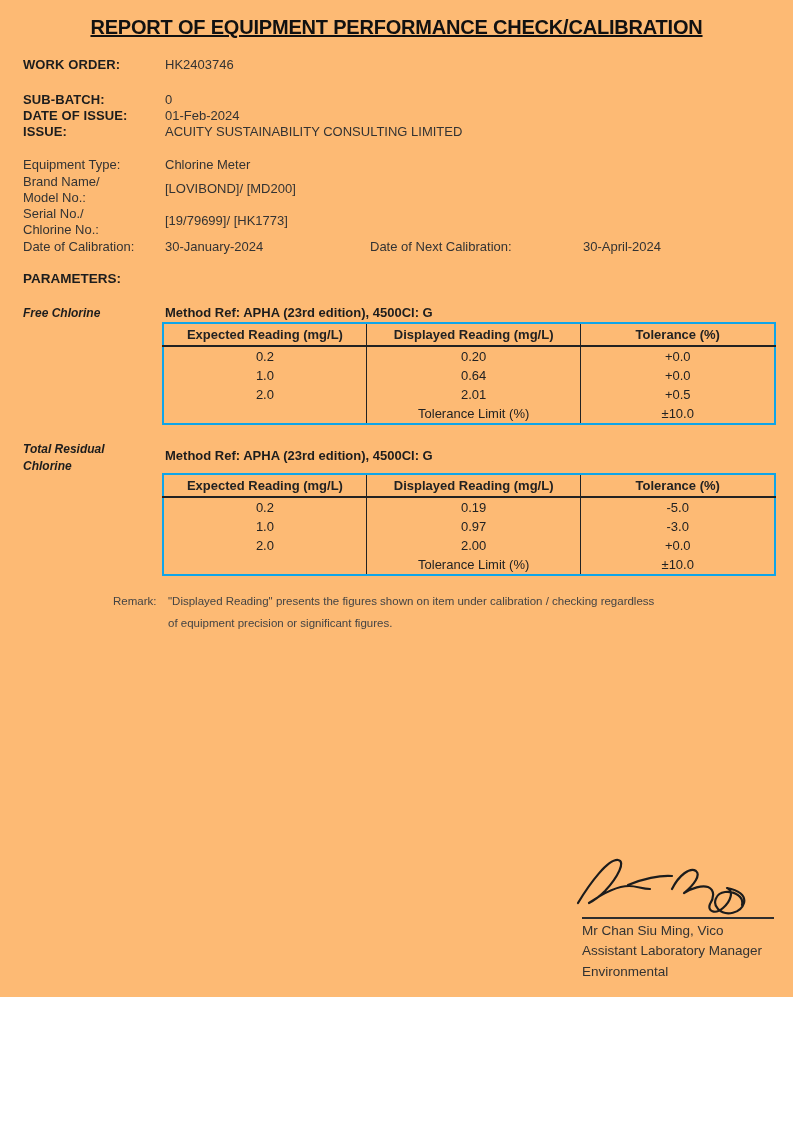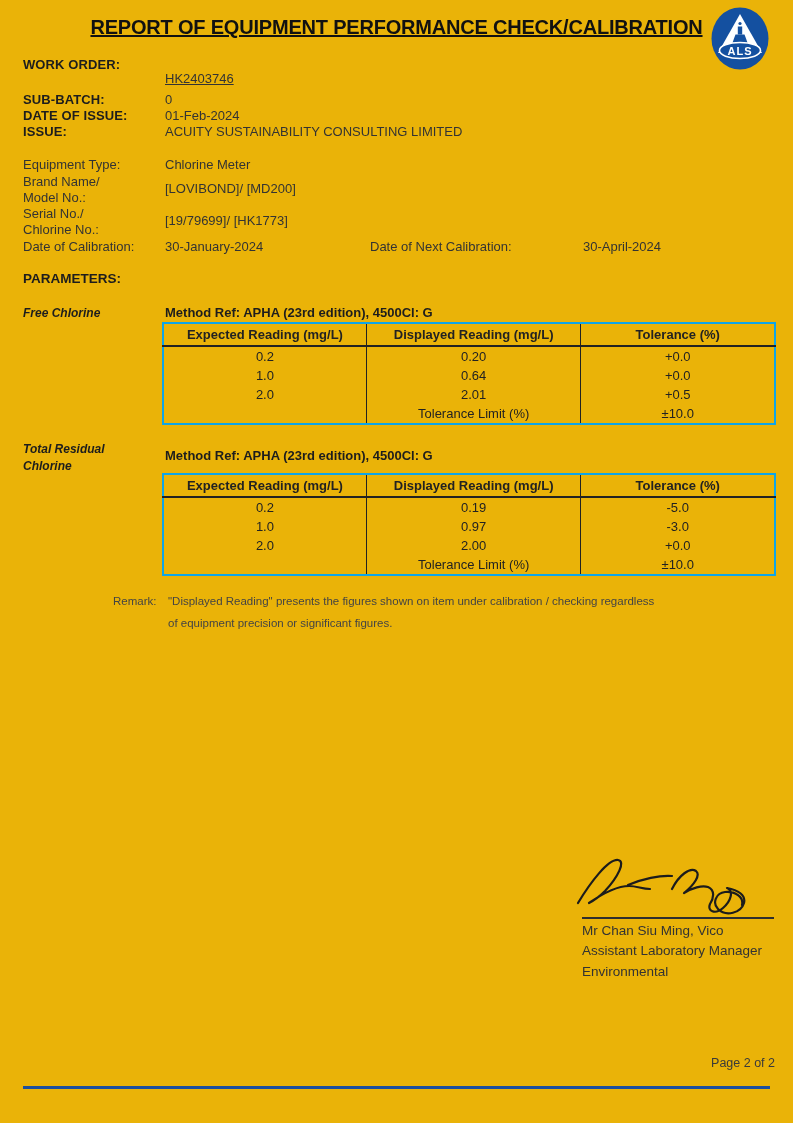--- a/index.html
+++ b/index.html
@@ -1,19 +1,19 @@
 <!DOCTYPE html>
 <html><head>
 <meta charset="utf-8">
 <style>
   html,body{margin:0;padding:0;background:#ffffff;}
   .page{
     position:relative;
-    width:793px;height:1123px;
-    background:#eab308;
+    width:793px;height:997px;
+    background:#fdba74;
     font-family:"Liberation Sans",sans-serif;
     color:#2b2b2b;
     overflow:hidden;
   }
   .abs{position:absolute;white-space:nowrap;}
   .title{
     top:16px;left:0;width:100%;
     text-align:center;
     font-size:20px;font-weight:bold;color:#111;
     text-decoration:underline;
@@ -48,34 +48,23 @@
   .page-num{top:1056px;right:18px;font-size:12.5px;color:#3a3a3a;}
   .footer-rule{top:1086px;left:23px;width:747px;height:3px;}
 </style>
 </head>
 <body>
 
 <div class="page">
 
   <div class="abs title">REPORT OF EQUIPMENT PERFORMANCE CHECK/CALIBRATION</div>
 
-  <div class="abs logo">
-    <svg width="58" height="63" viewBox="0 0 58 63">
-      <ellipse cx="29" cy="31.5" rx="28.5" ry="31" fill="#1450a0"></ellipse>
-      <path d="M29 7 L51 46 L7 46 Z" fill="#ffffff"></path>
-      <circle cx="29" cy="16.5" r="1.6" fill="#1450a0"></circle>
-      <rect x="26.8" y="19.5" width="4.4" height="8" fill="#1450a0"></rect>
-      <path d="M24.5 27.5 h9 l3.5 9.5 h-16 z" fill="#1450a0"></path>
-      <ellipse cx="29" cy="43.5" rx="20.5" ry="8" fill="#1450a0" stroke="#ffffff" stroke-width="1.6"></ellipse>
-      <text x="29" y="47.5" text-anchor="middle" fill="#ffffff" font-size="11" font-weight="bold" letter-spacing="1" font-family="Liberation Sans, sans-serif">ALS</text>
-    </svg>
-  </div>
 
   <span class="abs lbl" style="top:57px;left:23px;">WORK ORDER:</span>
-  <span class="abs val" style="top:71px;left:165px;text-decoration:underline;">HK2403746</span>
+  <span class="abs val" style="top:57px;left:165px;">HK2403746</span>
 
   <span class="abs lbl" style="top:92px;left:23px;">SUB-BATCH:</span>
   <span class="abs val" style="top:92px;left:165px;">0</span>
 
   <span class="abs lbl" style="top:108px;left:23px;">DATE OF ISSUE:</span>
   <span class="abs val" style="top:108px;left:165px;">01-Feb-2024</span>
 
   <span class="abs lbl" style="top:124px;left:23px;">ISSUE:</span>
   <span class="abs val" style="top:124px;left:165px;">ACUITY SUSTAINABILITY CONSULTING LIMITED</span>
 

